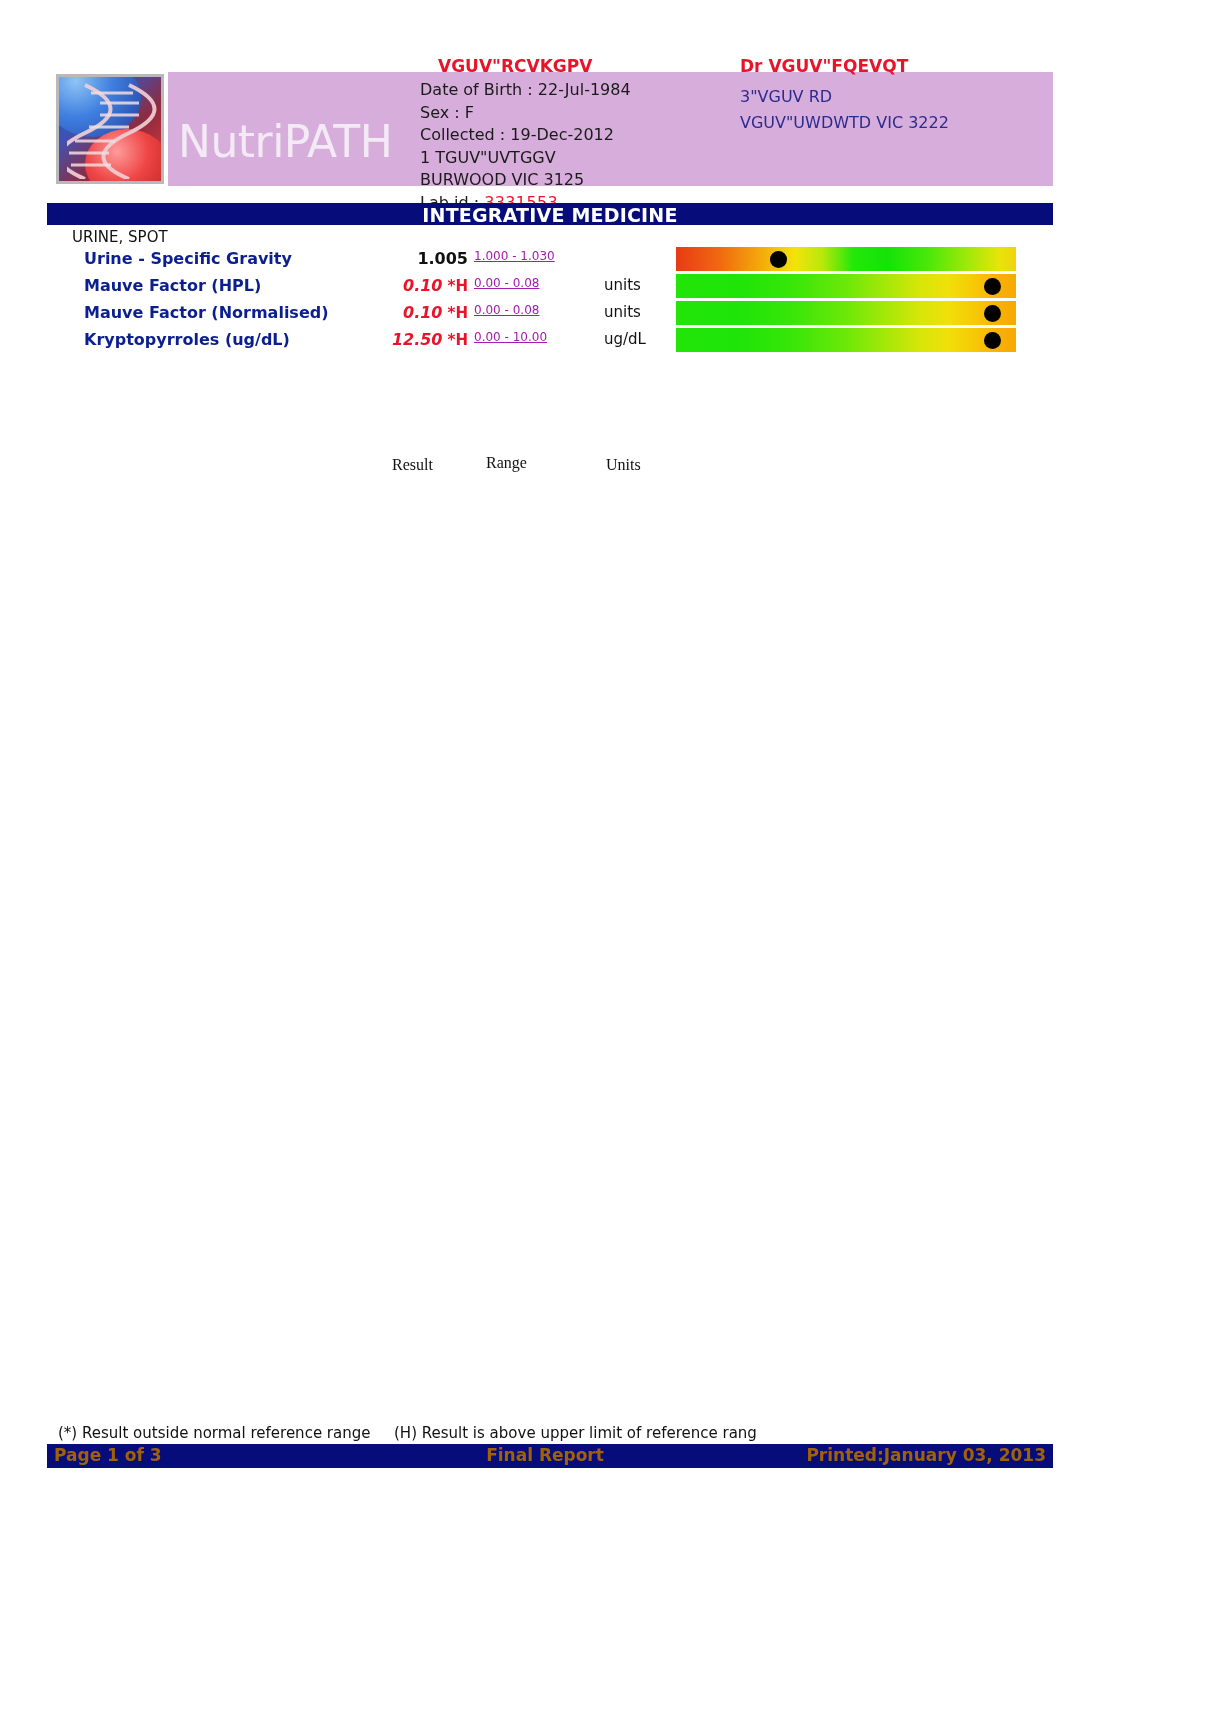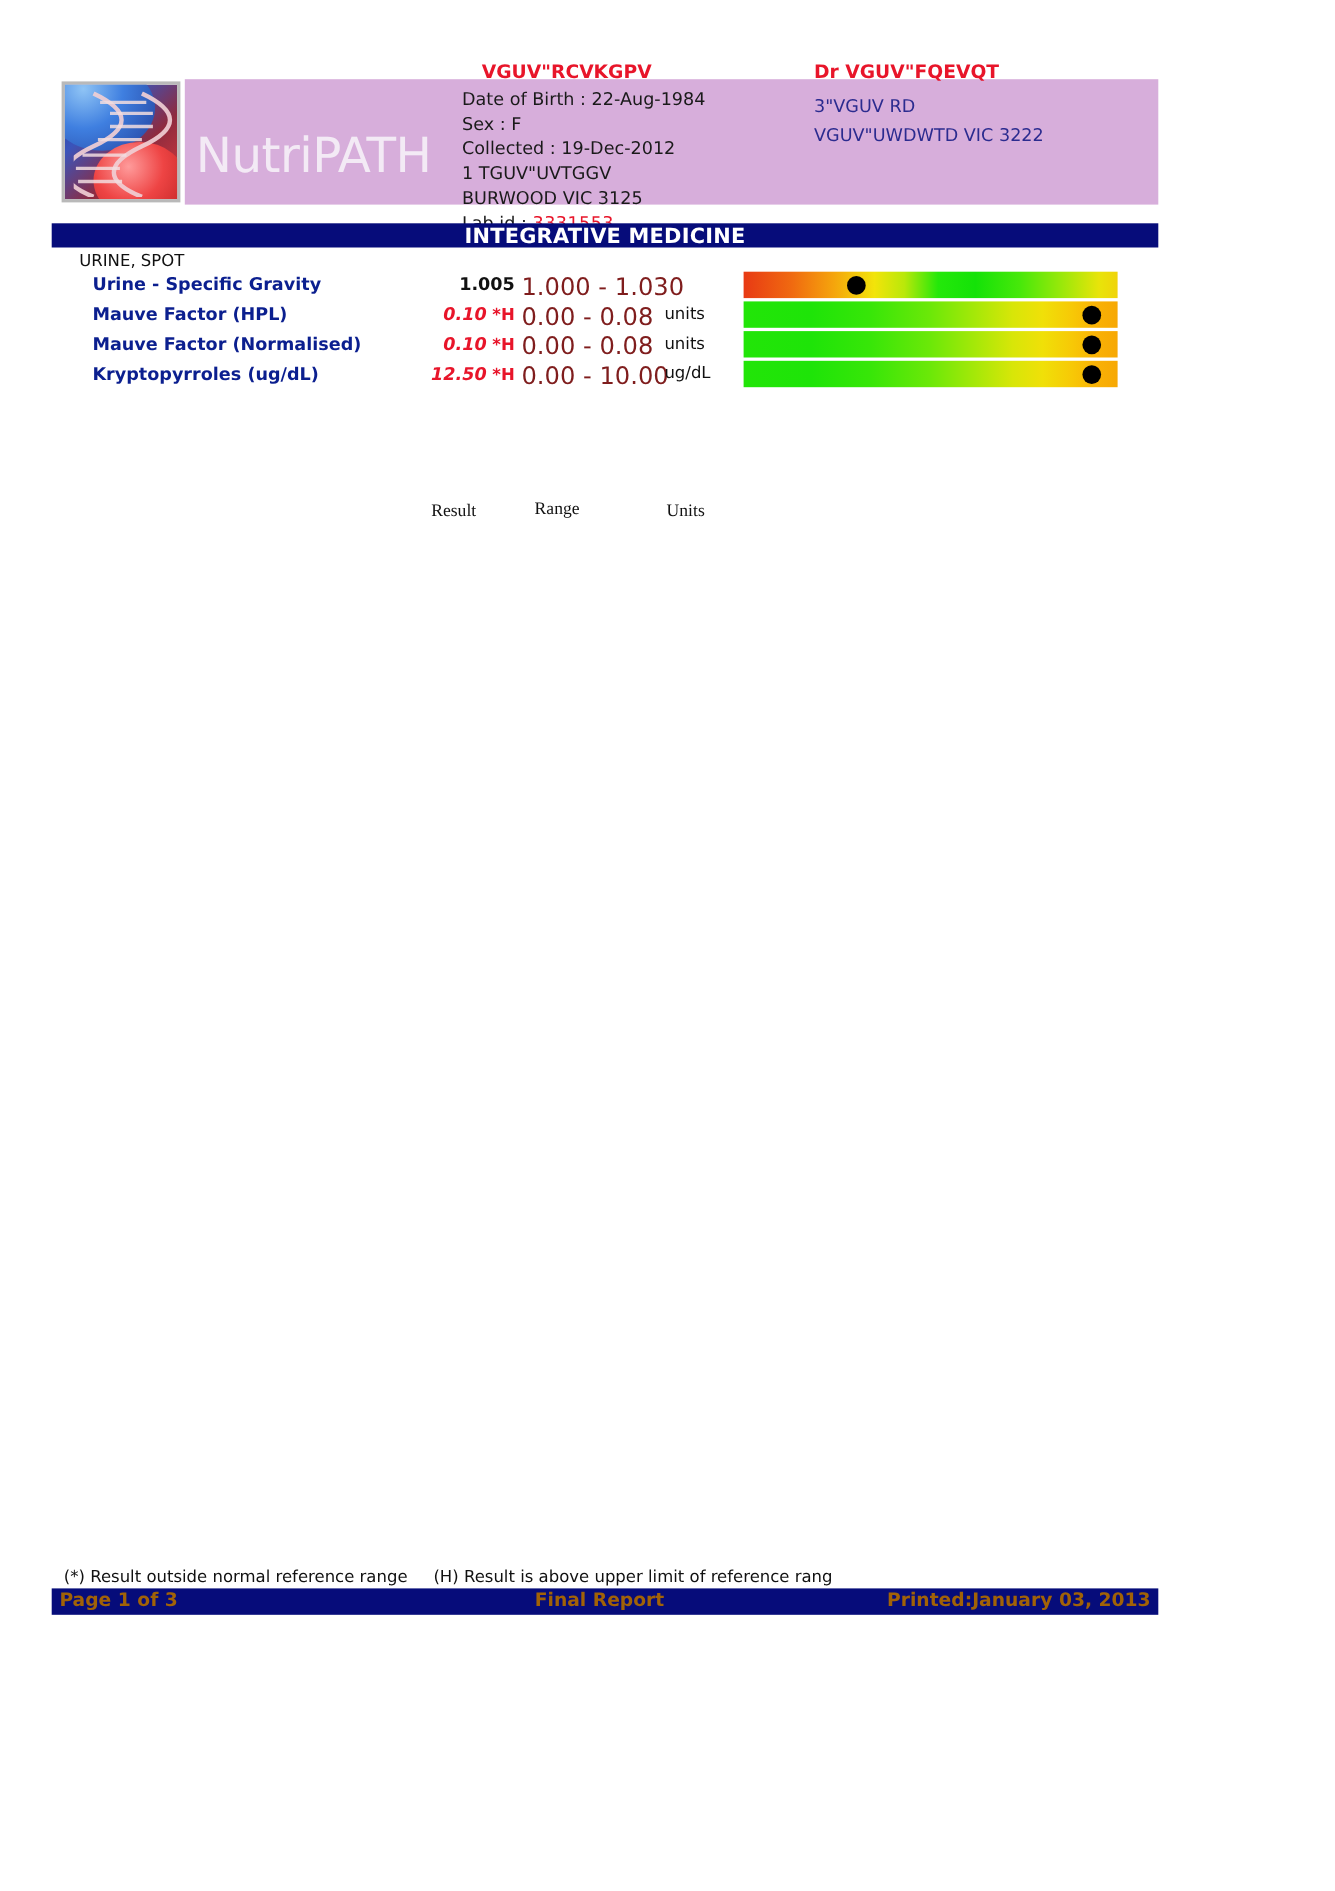--- a/index.html
+++ b/index.html
@@ -200,23 +200,24 @@
   }
   .result-flag {
     font-weight: bold;
     color: #e8152a;
     font-size: 15px;
   }
   .range-cell {
     position: absolute;
     left: 474px;
     top: 2px;
-    font-size: 22px;
-    color: #7f1d1d;
+    font-size: 12px;
+    color: #a21caf;
     white-space: nowrap;
+    text-decoration: underline;
   }
   .units-cell {
     position: absolute;
     left: 604px;
     top: 2px;
     font-size: 15px;
     color: #111111;
     white-space: nowrap;
   }
 
@@ -331,21 +332,21 @@
         <line x1="4" y1="82" x2="44" y2="82"></line>
       </g>
     </svg>
   </div>
 
   <div class="brand">NutriPATH</div>
 
   <div class="patient-name">VGUV"RCVKGPV</div>
 
   <div class="patient-block">
-    <div>Date of Birth :  22-Aug-1984</div>
+    <div>Date of Birth :  22-Jul-1984</div>
     <div>Sex : F</div>
     <div>Collected :  19-Dec-2012</div>
     <div>1  TGUV"UVTGGV</div>
     <div>BURWOOD VIC 3125</div>
     <div>
       <span class="labid-label">Lab id : </span><span class="labid-value">3331553</span>
     </div>
   </div>
 
   <div class="doctor-name">

